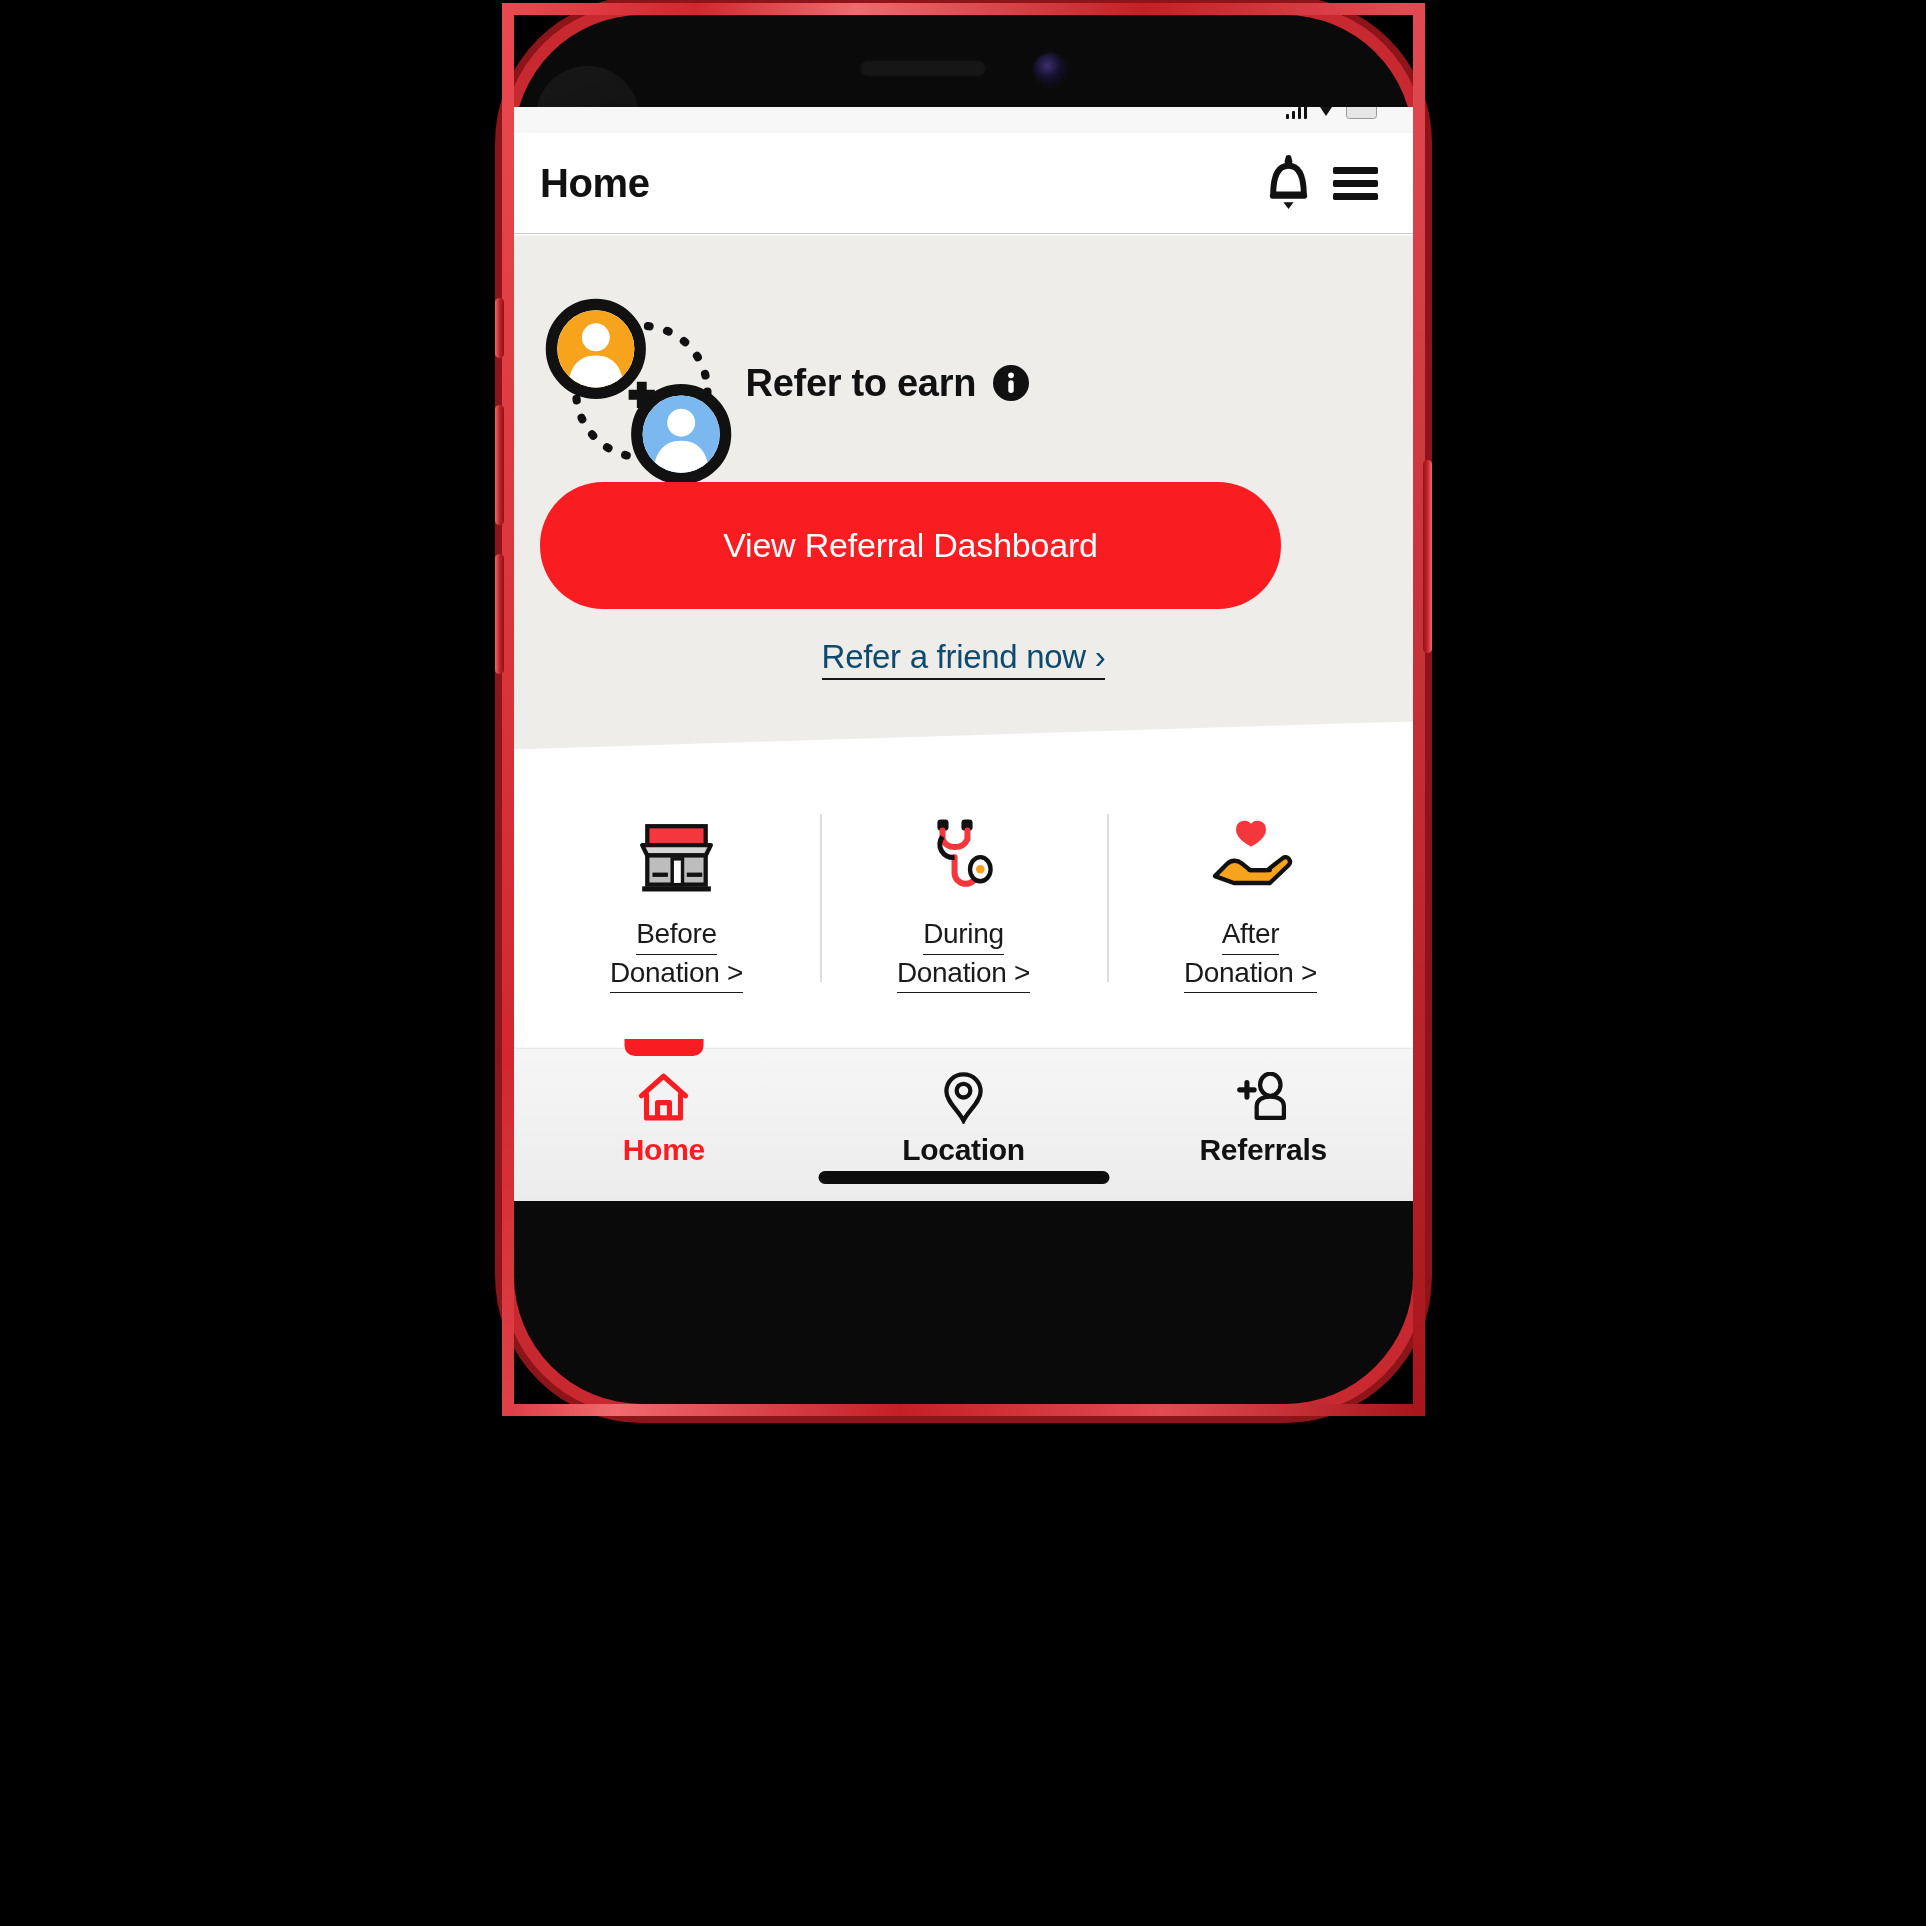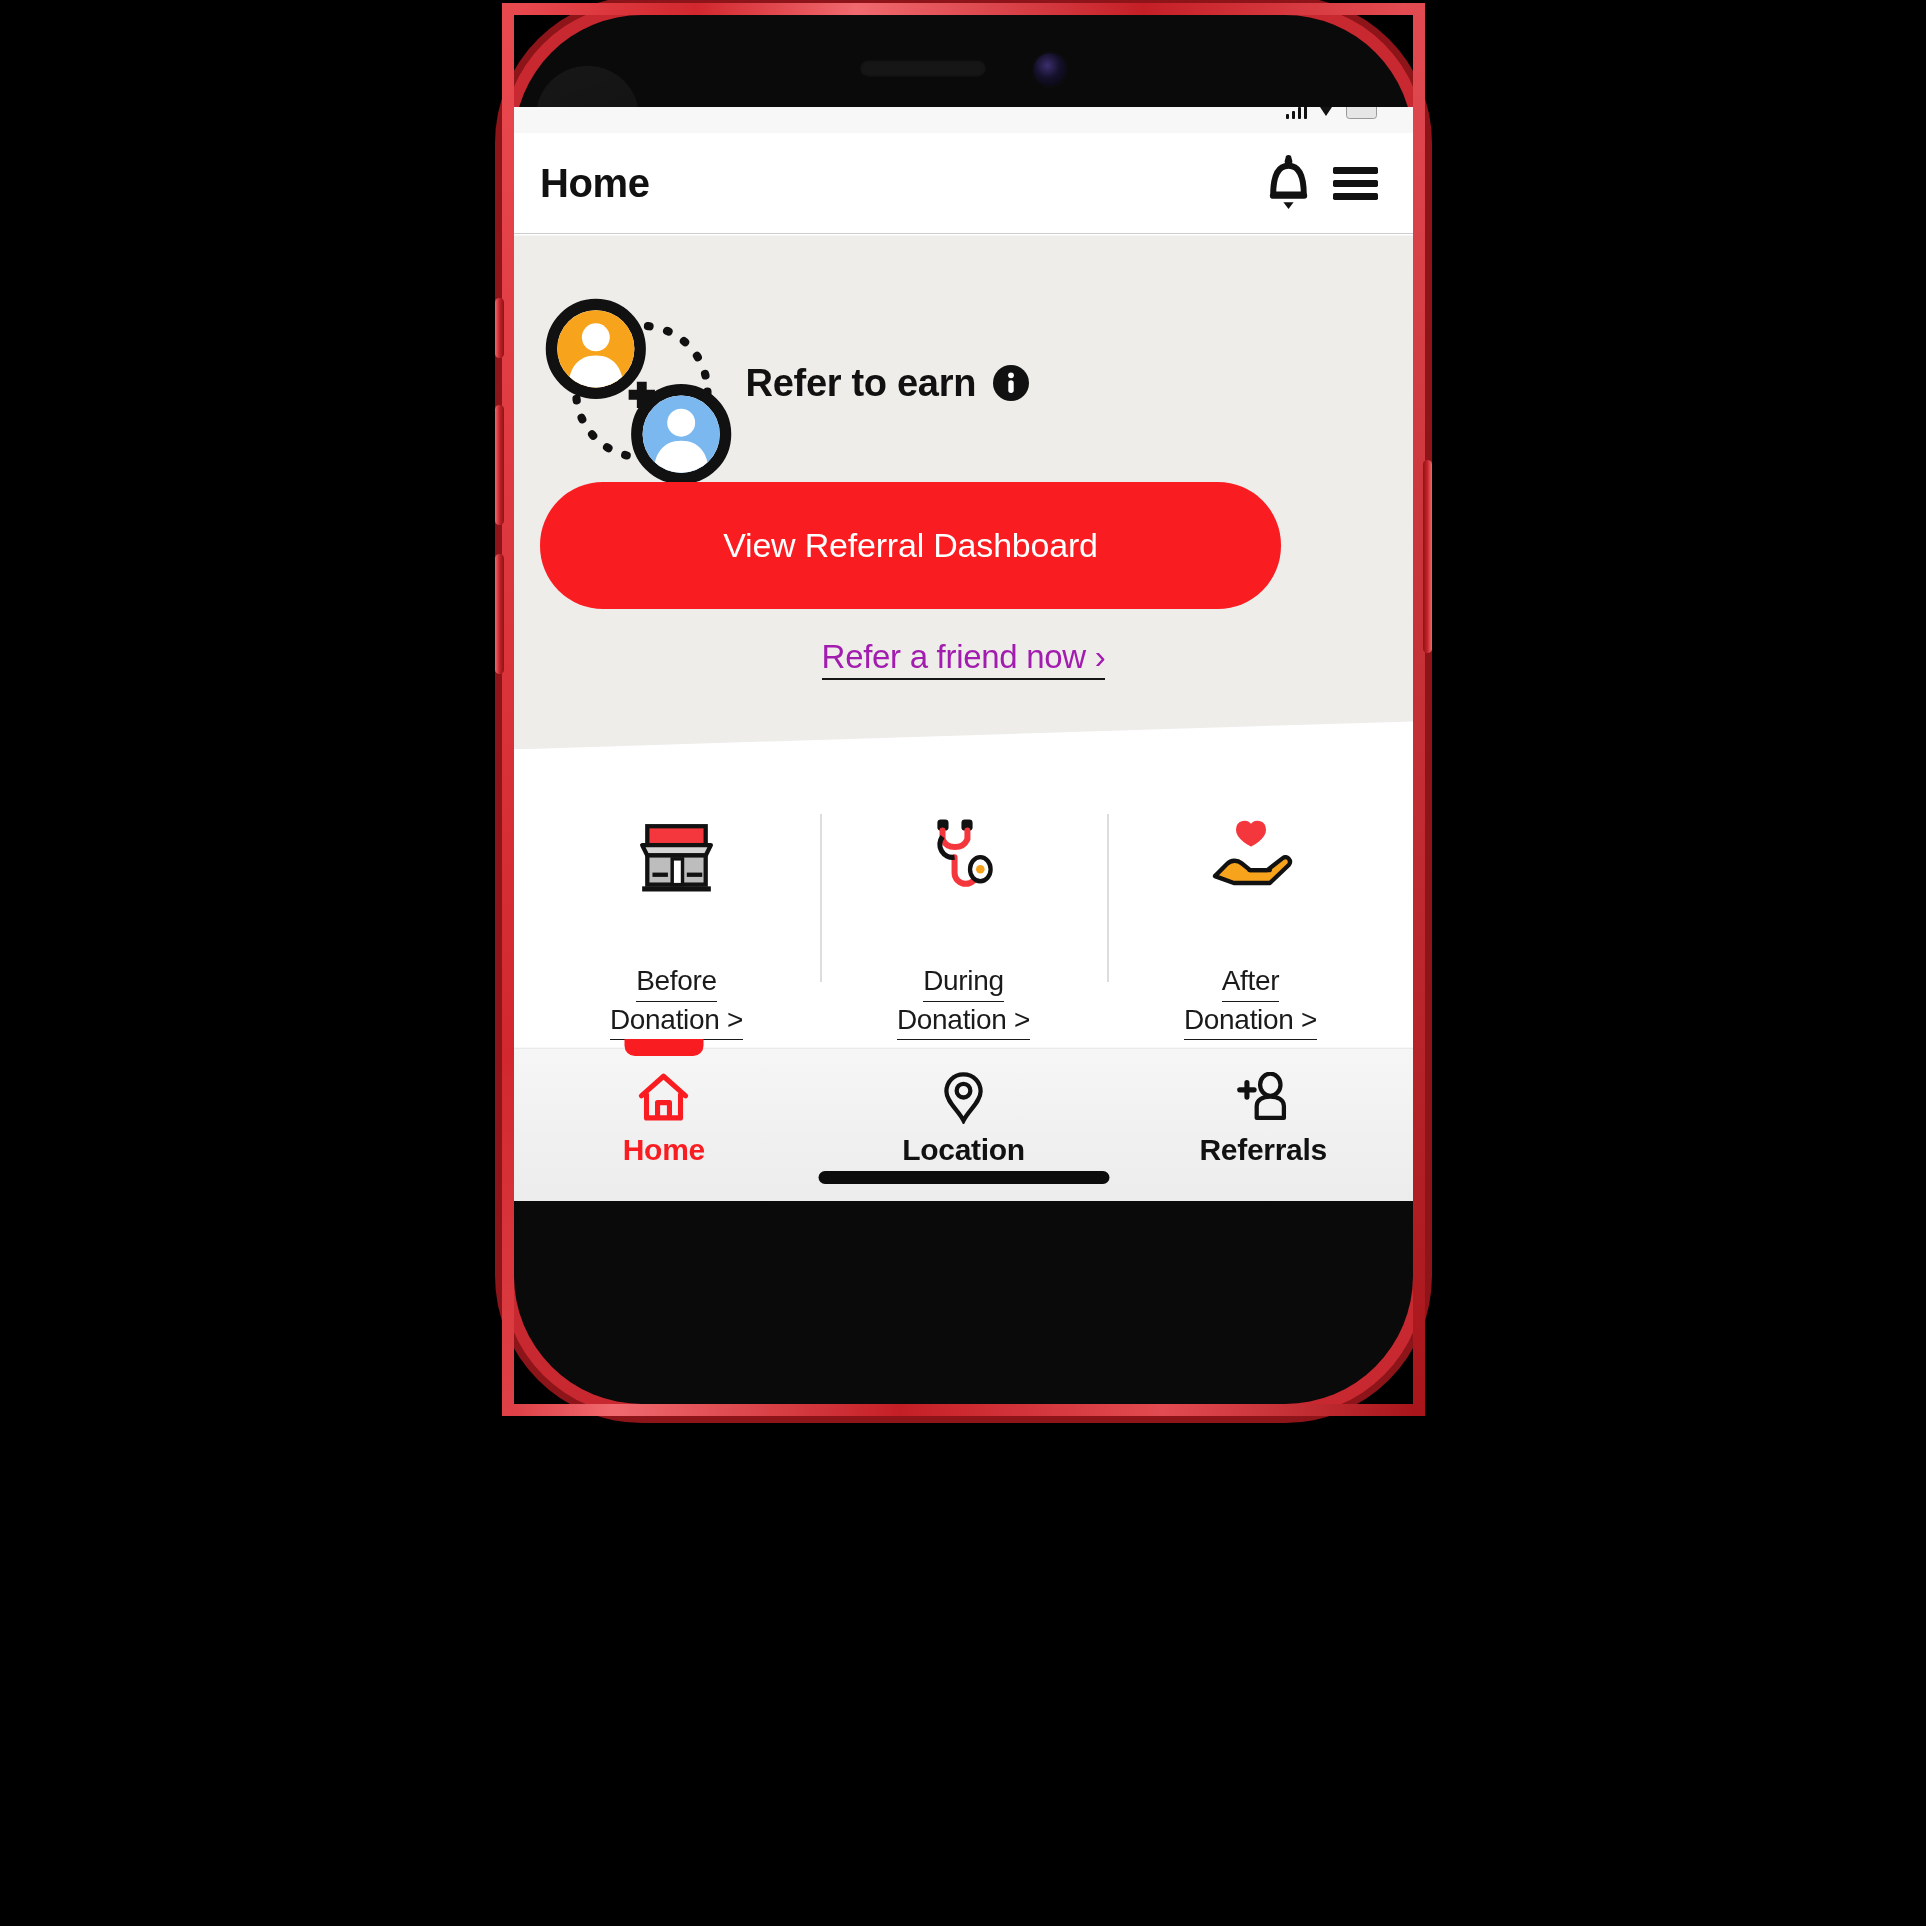--- a/index.html
+++ b/index.html
@@ -119,39 +119,39 @@
 
   #cta-button{
     position:absolute;left:26px;top:375px;width:741px;height:127px;
     background:#f91d22;border:none;border-radius:63px;
     color:#ffffff;font-size:34px;font-weight:normal;letter-spacing:-0.2px;
     font-family:"Liberation Sans", sans-serif;cursor:pointer;
     display:flex;align-items:center;justify-content:center;
   }
   #refer-link{
     position:absolute;left:0;top:531px;width:100%;text-align:center;
-    font-size:33px;color:#a21caf;letter-spacing:-0.3px;cursor:pointer;
+    font-size:33px;color:#0c4a6e;letter-spacing:-0.3px;cursor:pointer;
   }
   #refer-link span{border-bottom:2.6px solid #161616;padding-bottom:2.6px;}
 
   
   #stages{
     position:absolute;left:0;top:702px;width:100%;height:214px;
     display:flex;align-items:flex-start;padding:0 19px;box-sizing:border-box;
   }
   .stage{
     flex:1;display:flex;flex-direction:column;align-items:center;
     position:relative;cursor:pointer;padding-top:6.8px;
   }
   .stage + .stage:before{
     content:"";position:absolute;left:0;top:5.1px;width:1.7px;height:168px;background:#dddddd;
   }
   .stage-ico{height:79px;display:flex;align-items:flex-end;justify-content:center;margin-bottom:20.5px;}
   .stage-lbl{
-    font-size:28px;line-height:1.32;color:#1a1a1a;text-align:center;letter-spacing:-0.3px;margin-top:47px;
+    font-size:28px;line-height:1.32;color:#1a1a1a;text-align:center;letter-spacing:-0.3px;
   }
   .stage-lbl b{font-weight:normal;border-bottom:1.7px solid #1a1a1a;display:inline-block;padding-bottom:0.9px;}
 
   
   #nav-divider{position:absolute;left:0;bottom:152px;width:100%;height:2.6px;
     background:linear-gradient(180deg,#ffffff,#e3e3e3);}
   #bottomnav{
     position:absolute;left:0;bottom:0;width:100%;height:152px;
     background:linear-gradient(180deg,#f6f6f6 0%,#ececec 100%);
     display:flex;align-items:flex-start;

